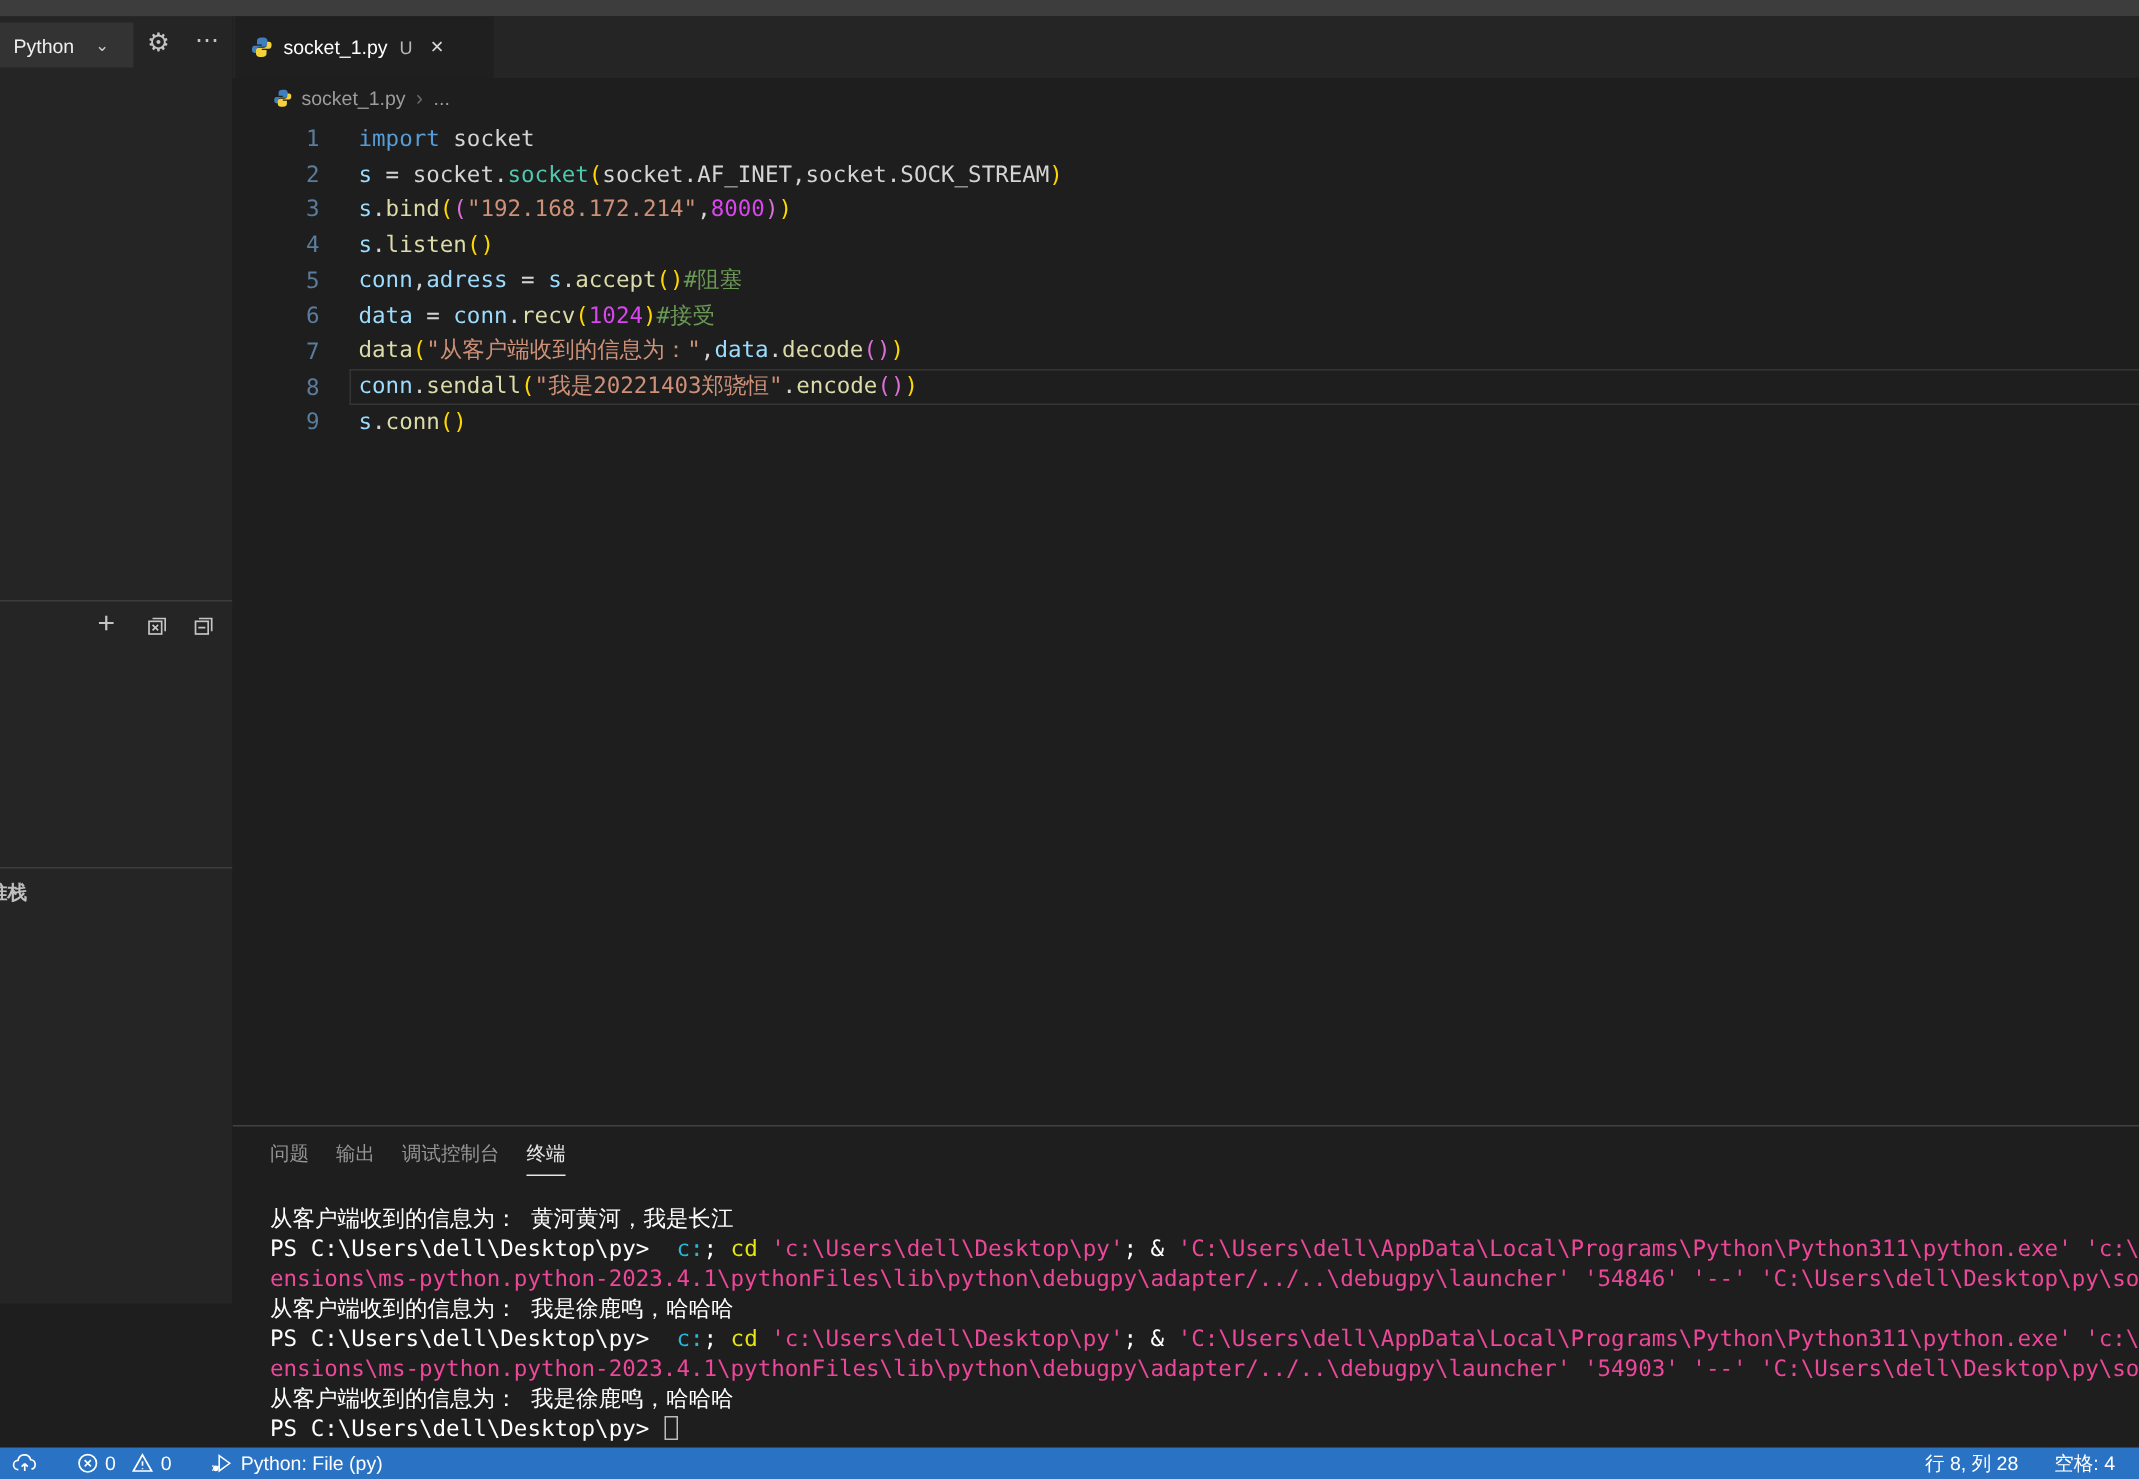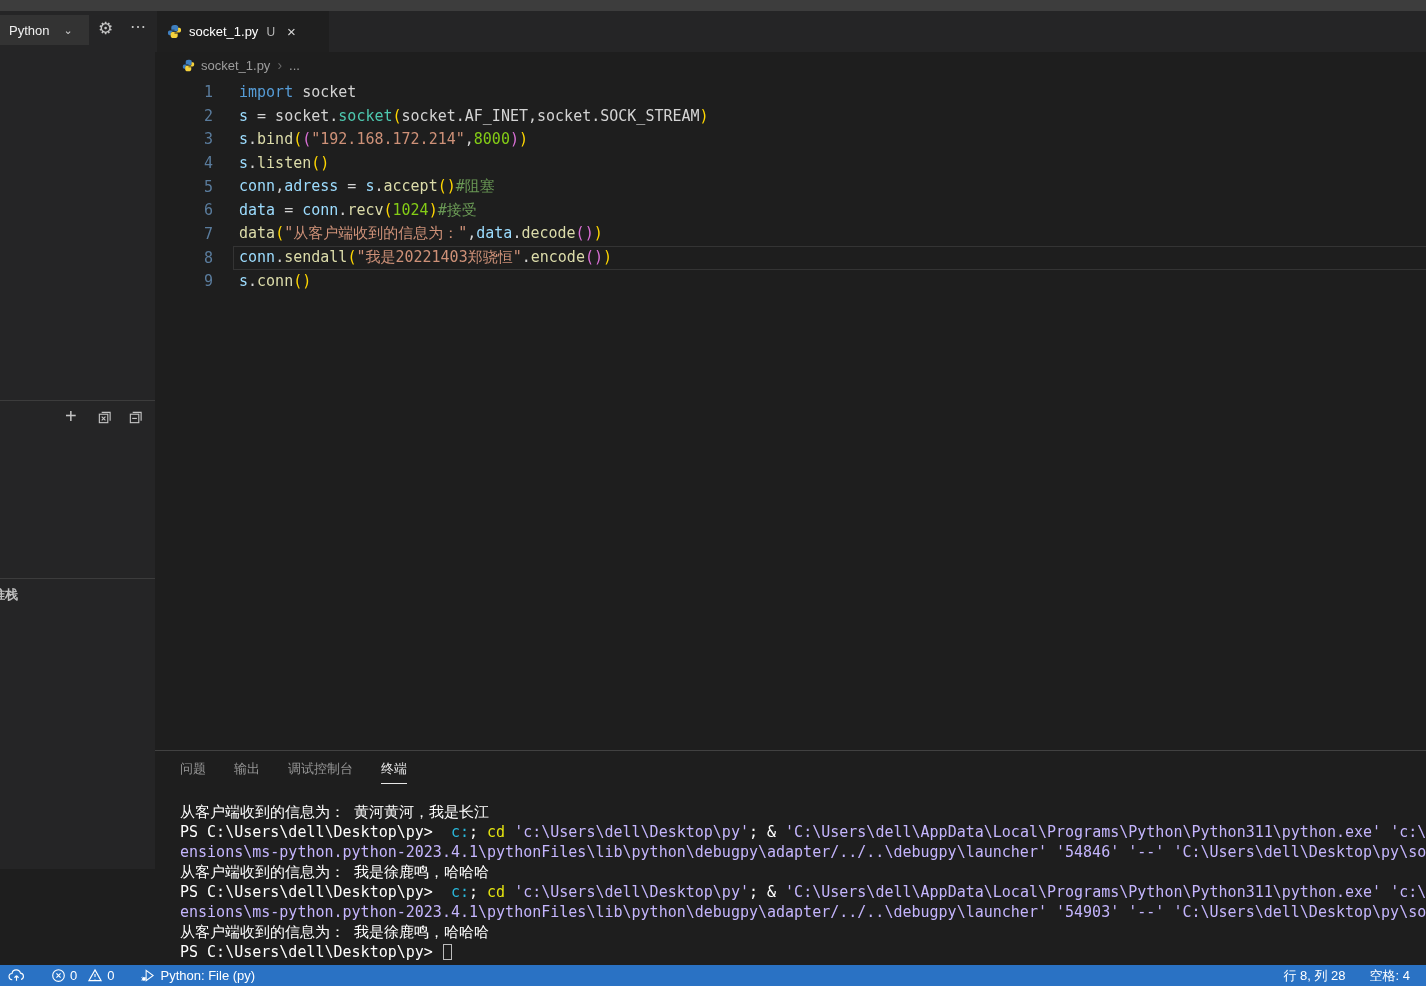--- a/index.html
+++ b/index.html
@@ -46,35 +46,35 @@
   .breadcrumbs .bc-more { color:#9d9d9d; font-size:13px; }
 
   .code { position:absolute; left:0; top:69px; width:1271px;
           font-family:"DejaVu Sans Mono", monospace; font-size:15px; }
   .code-line { position:relative; height:23.7px; display:flex; align-items:center; }
   .code-line .ln { width:58px; text-align:right; color:#5a7c9d; flex:0 0 58px; }
   .code-line .lc { margin-left:26px; white-space:pre; z-index:1; }
   .cur-box { position:absolute; left:78px; right:0; top:0; bottom:0;
              border:1px solid #343434; border-right:none; }
   .tk-kw{color:#569cd6} .tk-fn{color:#dcdcaa} .tk-str{color:#ce9178}
-  .tk-num{color:#84cc16} .tk-var{color:#9cdcfe} .tk-cls{color:#4ec9b0}
+  .tk-num{color:#d946ef} .tk-var{color:#9cdcfe} .tk-cls{color:#4ec9b0}
   .tk-pln{color:#d4d4d4} .tk-com{color:#6a9955} .tk-b1{color:#ffd700} .tk-b2{color:#da70d6}
 
   
   .panel { position:absolute; left:0; top:739px; width:1271px; height:215px;
            background:#1e1e1e; border-top:1px solid #414141; }
-  .panel-tabs { display:flex; gap:28px; padding-left:25px; height:40px; align-items:center; }
+  .panel-tabs { display:flex; gap:18px; padding-left:25px; height:40px; align-items:center; }
   .panel-tab { font-size:13px; color:#969696; cursor:pointer; position:relative; padding:4px 0 9px 0; }
   .panel-tab.active { color:#e7e7e7; }
   .panel-tab.active::after { content:""; position:absolute; left:0; right:0; bottom:3px; height:1px; background:#e7e7e7; }
 
   .terminal { position:absolute; left:0; top:52px; width:1271px; bottom:0;
               font-family:"DejaVu Sans Mono", monospace; font-size:15px; overflow:hidden; cursor:text; }
   .term-line { height:20px; white-space:pre; overflow:hidden; }
-  .tm-def{color:#ffffff} .tm-cyan{color:#29b8db} .tm-yel{color:#e5e510} .tm-blu{color:#c4b5fd}
+  .tm-def{color:#ffffff} .tm-cyan{color:#29b8db} .tm-yel{color:#e5e510} .tm-blu{color:#ec4899}
   .term-cursor { display:inline-block; width:9px; height:16px; border:1px solid #bbbbbb;
                  vertical-align:-3px; margin-left:1px; }
   .term-pad { padding-left:25px; }
 
   
   .statusbar { position:absolute; left:0; bottom:0; width:1426px; height:21px; background:#2a72c4;
                color:#ffffff; font-size:13px; display:flex; align-items:center; }
   .sb-item { display:flex; align-items:center; gap:4px; cursor:pointer; height:21px; }
   .sb-left { display:flex; align-items:center; }
   .sb-right { margin-left:auto; display:flex; align-items:center; gap:24px; padding-right:16px;text-align:right; }

